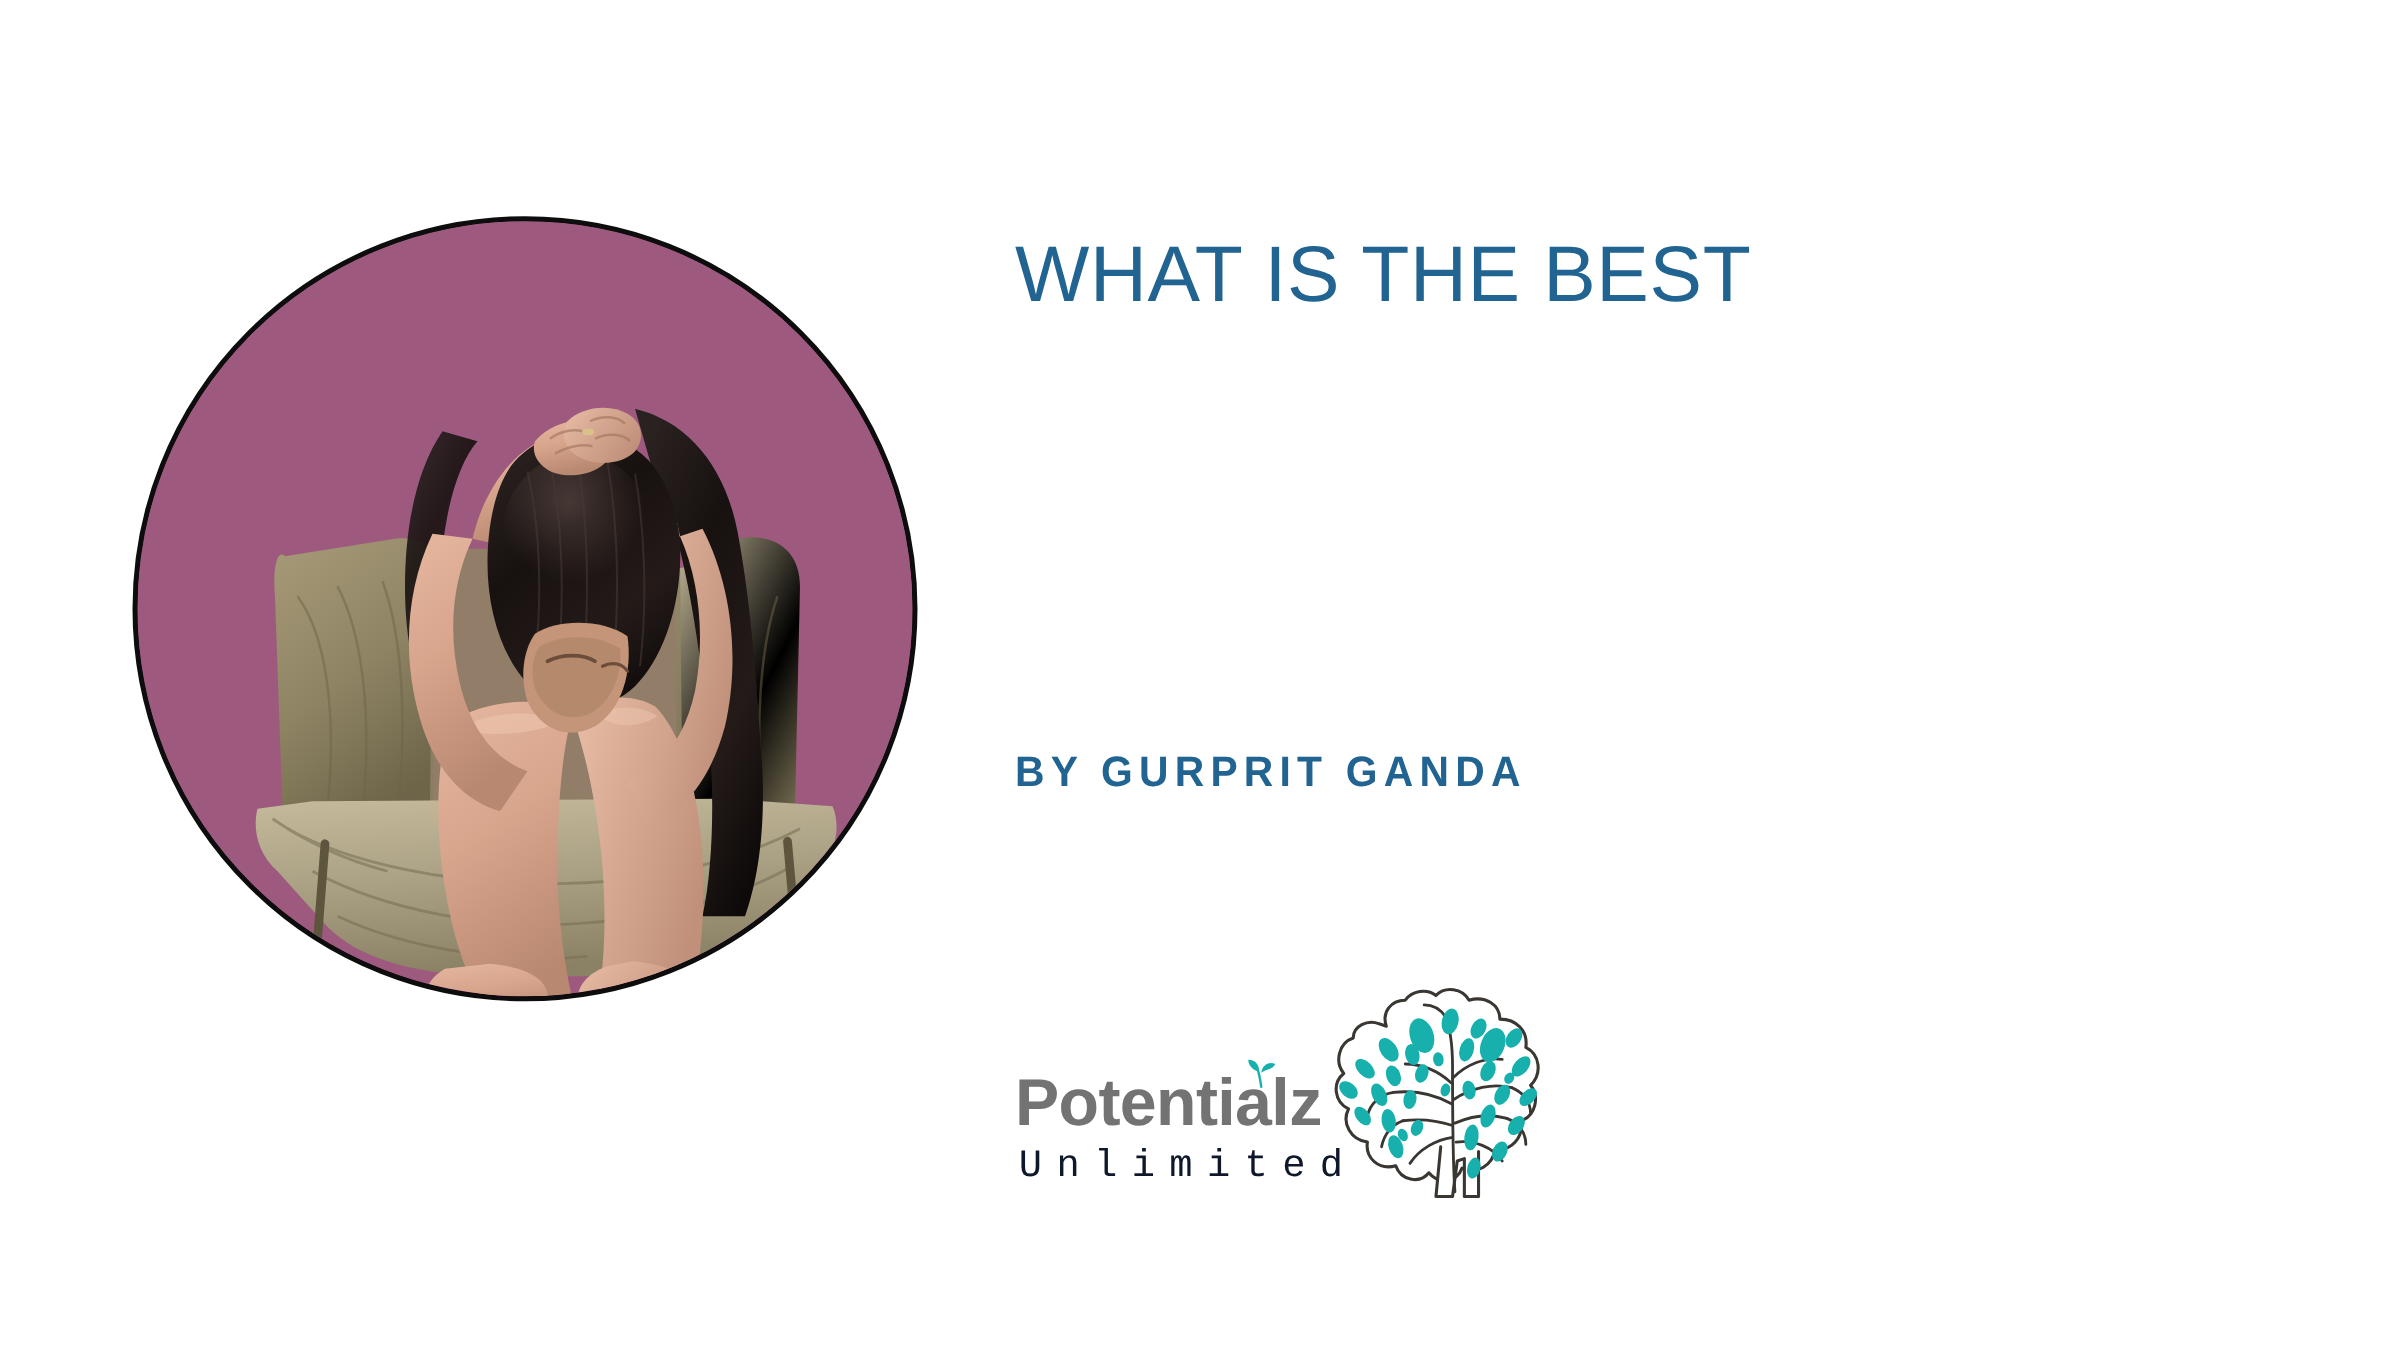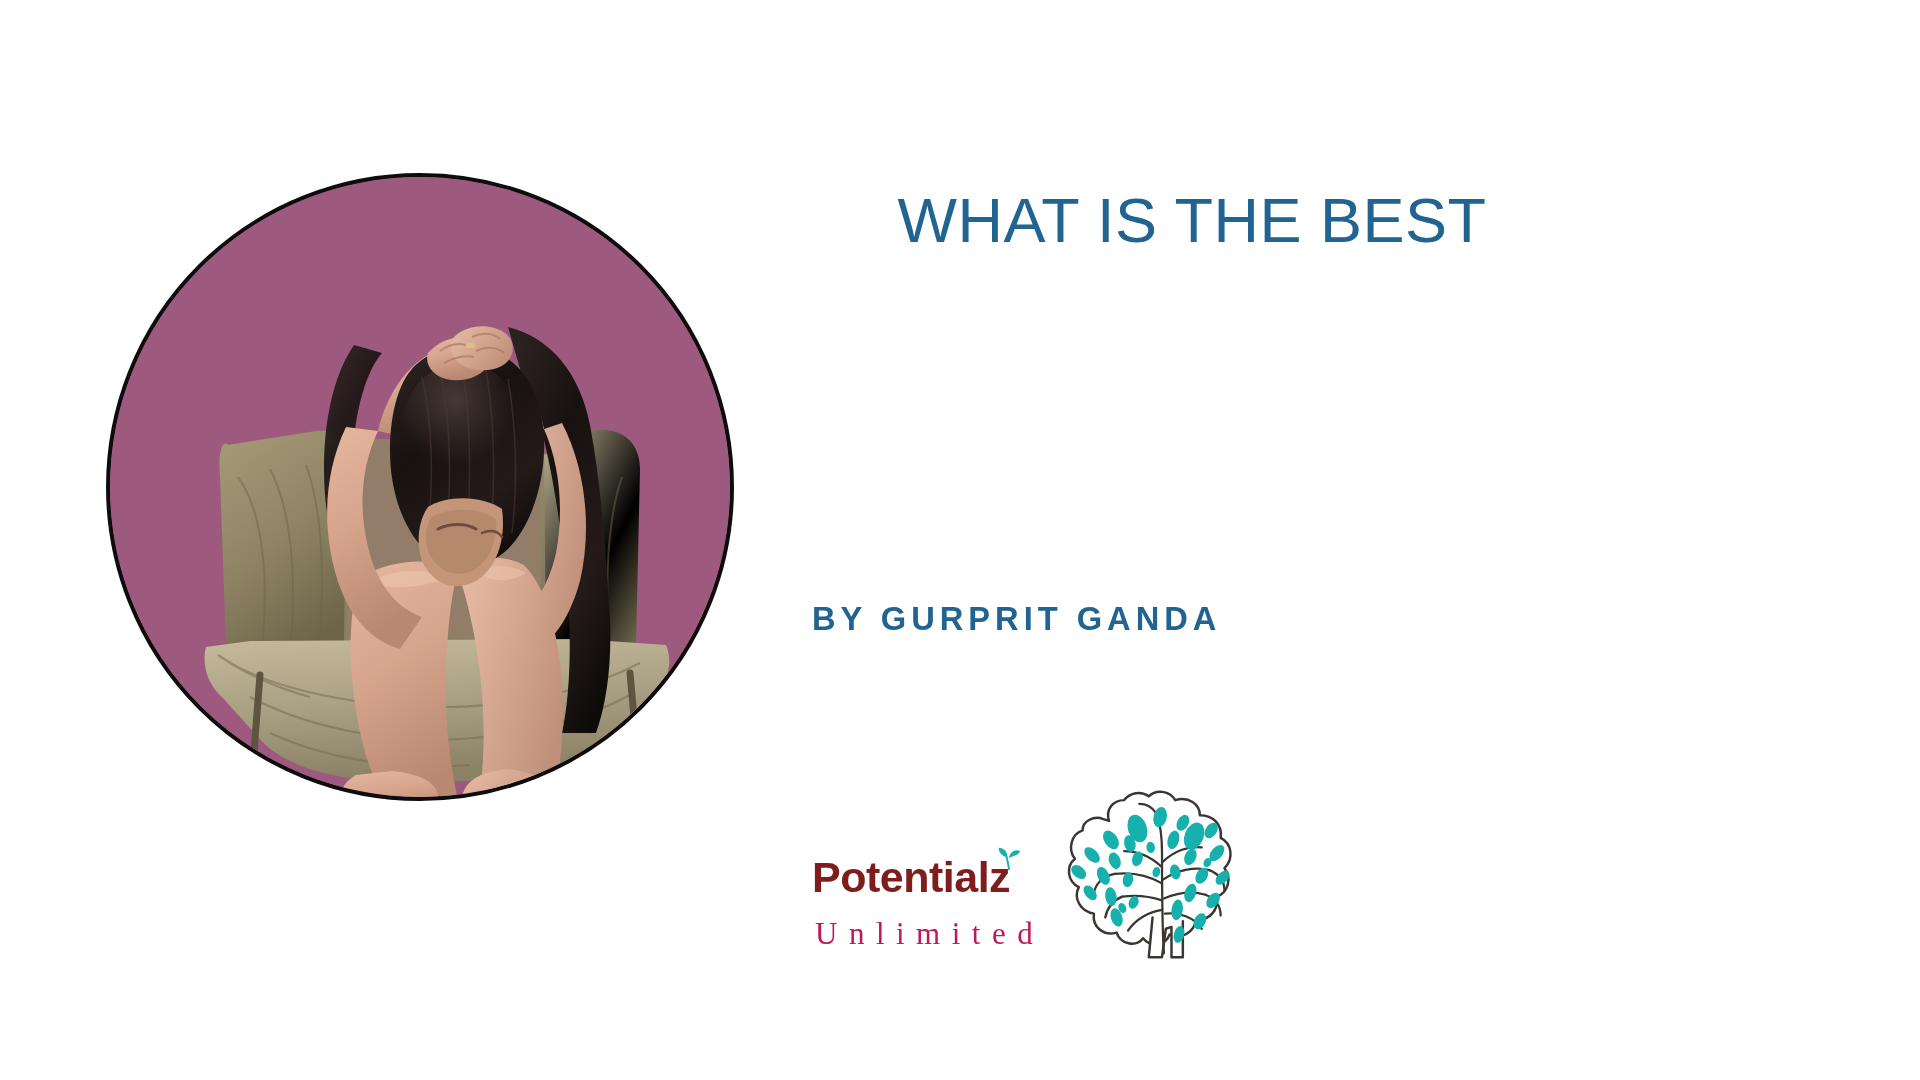--- a/index.html
+++ b/index.html
@@ -34,21 +34,20 @@
     transform:translateX(-200px);
   }
   .title-line{
     color:#216491;
     font-family:"Liberation Sans", sans-serif;
     font-weight:400;
     font-size:63px;
     line-height:84px;
     letter-spacing:0.5px;
     white-space:nowrap;
-    text-align:center;
     width:760px;
   }
 
   .byline{
     position:absolute;
     left:812px; top:599px;
     color:#216491;
     font-family:"Liberation Sans", sans-serif;
     font-weight:700;
     font-size:34px;
@@ -60,38 +59,38 @@
 
   
   .logo{
     position:absolute;
     left:812px; top:790px;
     width:400px; height:180px;
   }
   .logo-word{
     position:absolute;
     left:0; top:66px;
-    color:#7f1d1d;
+    color:#737373;
     font-family:"Liberation Sans", sans-serif;
     font-weight:700;
-    font-size:43px;
+    font-size:53px;
     letter-spacing:-0.5px;
     line-height:1;
     white-space:nowrap;
   }
   .logo-sprout{
     position:absolute;
     left:184px; top:56px;
     width:26px;height:26px;
   }
   .logo-sub{
     position:absolute;
     left:3px; top:128px;
-    color:#be185d;
-    font-family:Liberation Serif, serif;
+    color:#0f172a;
+    font-family:Liberation Mono, monospace;
     font-weight:300;
     font-size:31px;
     letter-spacing:11.5px;
     line-height:1;
     white-space:nowrap;
   }
   .logo-brain{
     position:absolute;
     left:237px; top:-5px;
     width:192px;height:175px;

